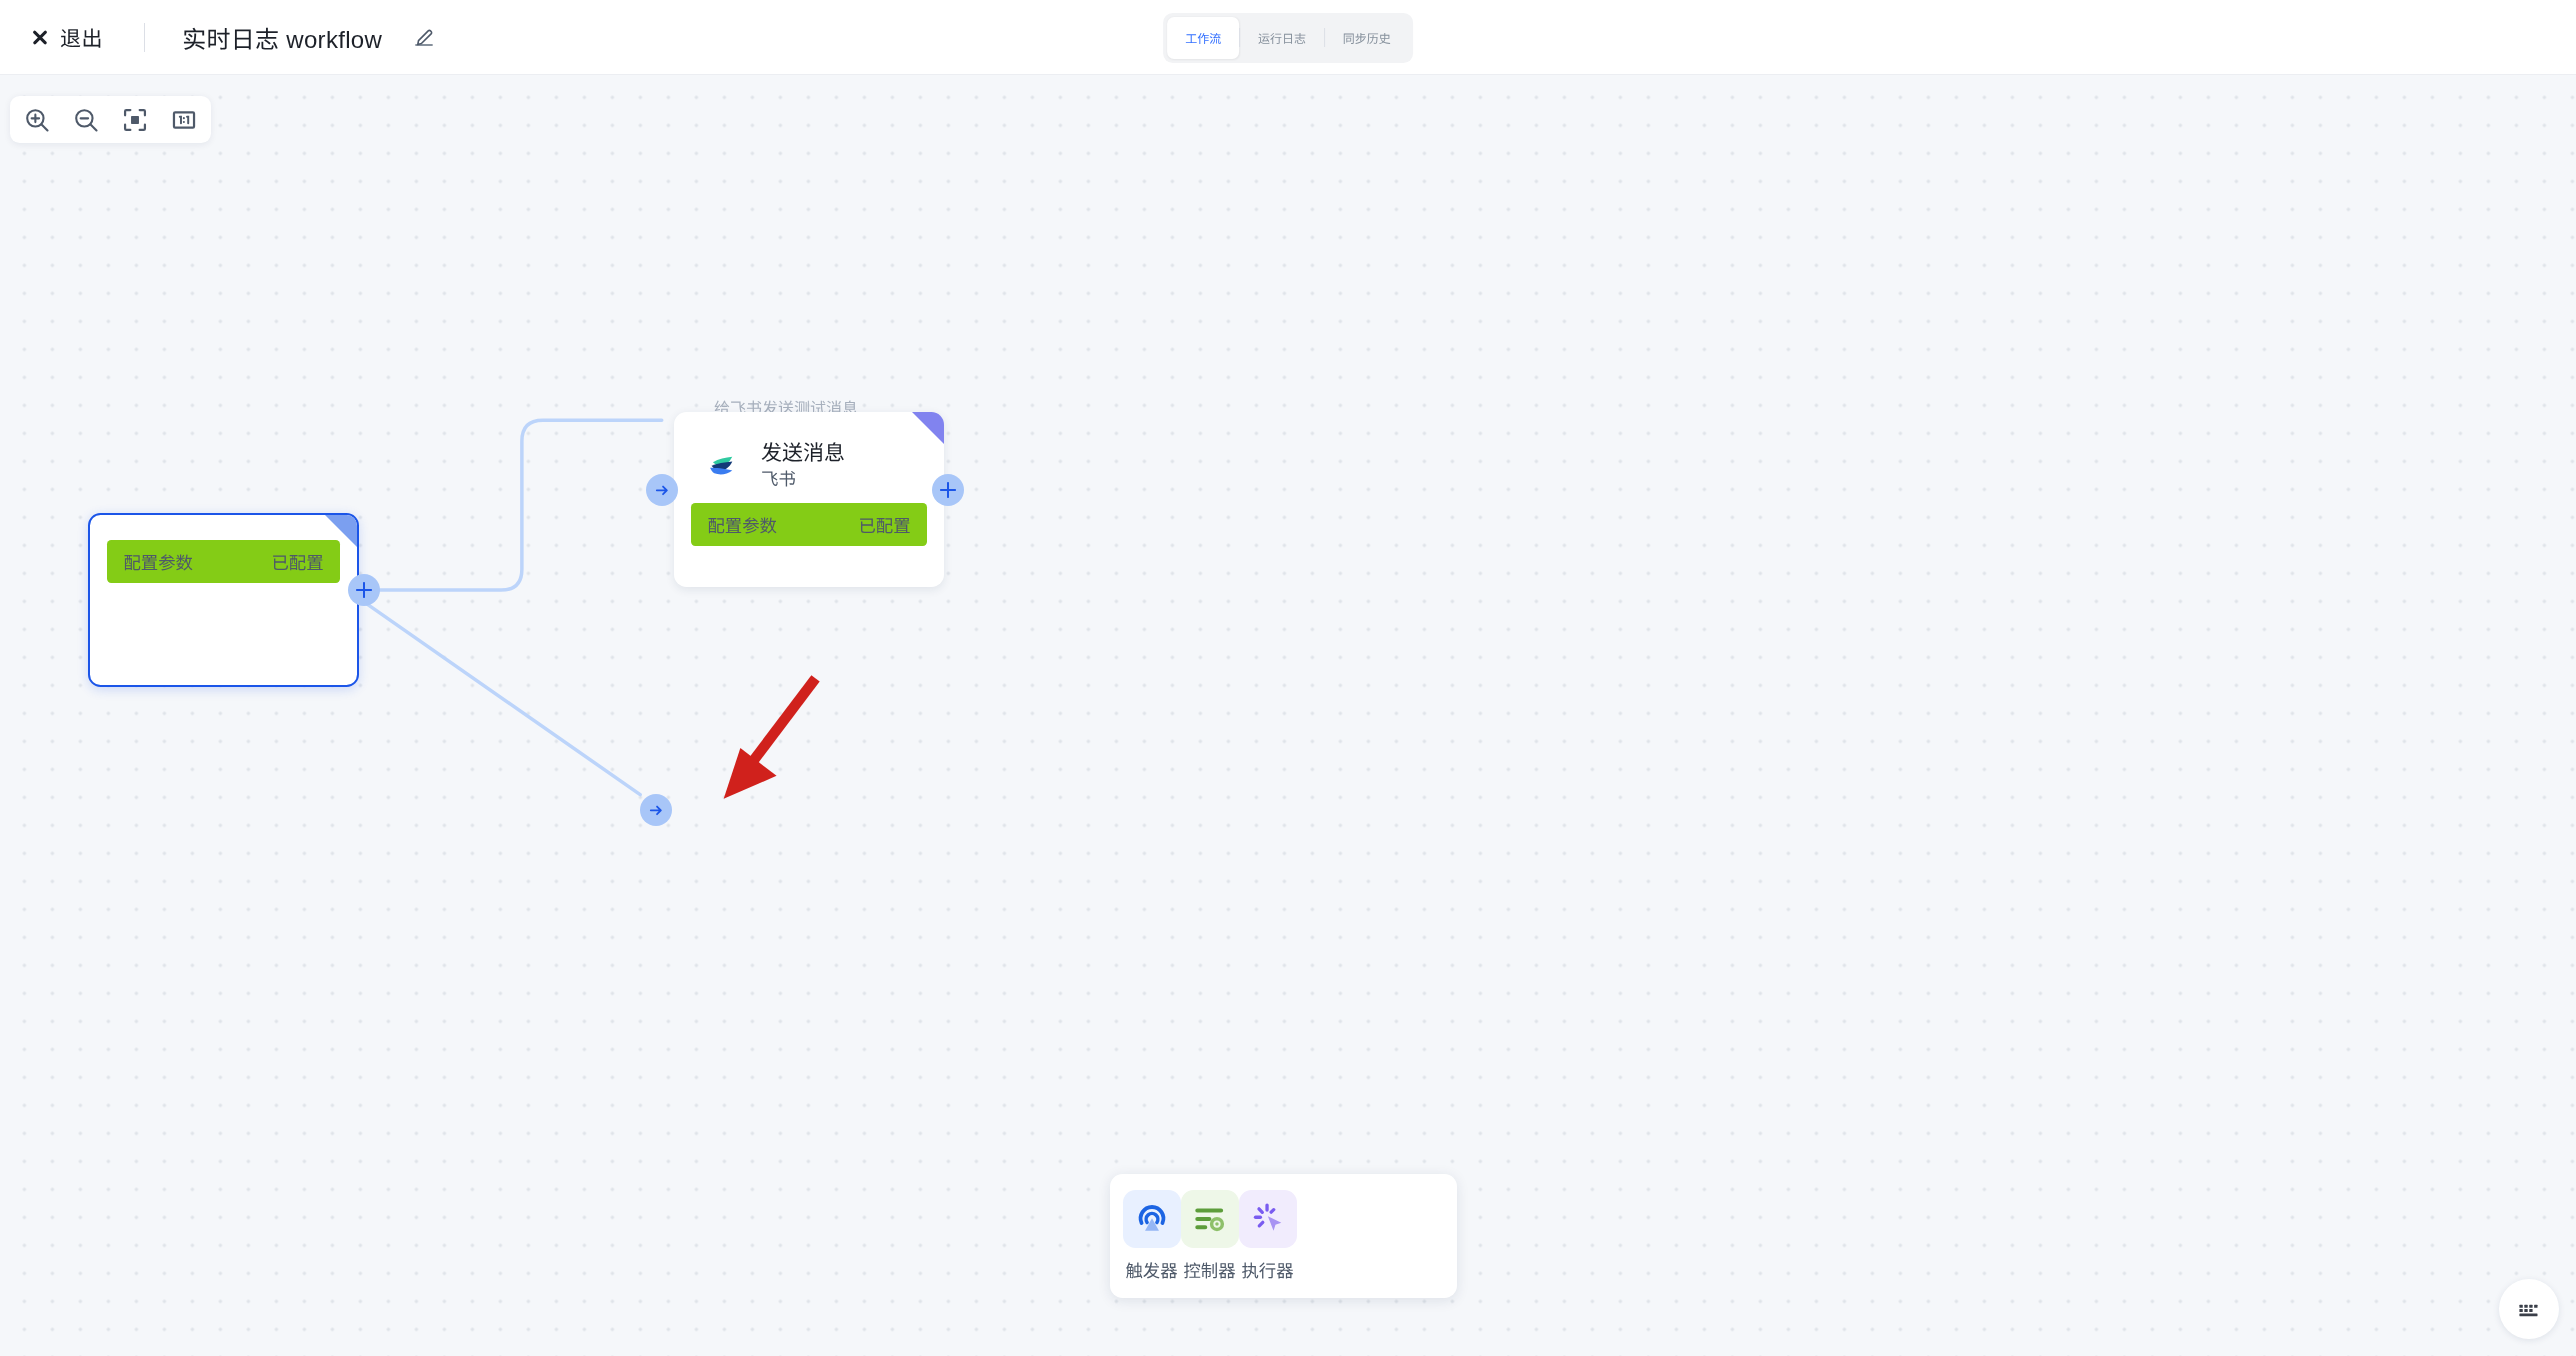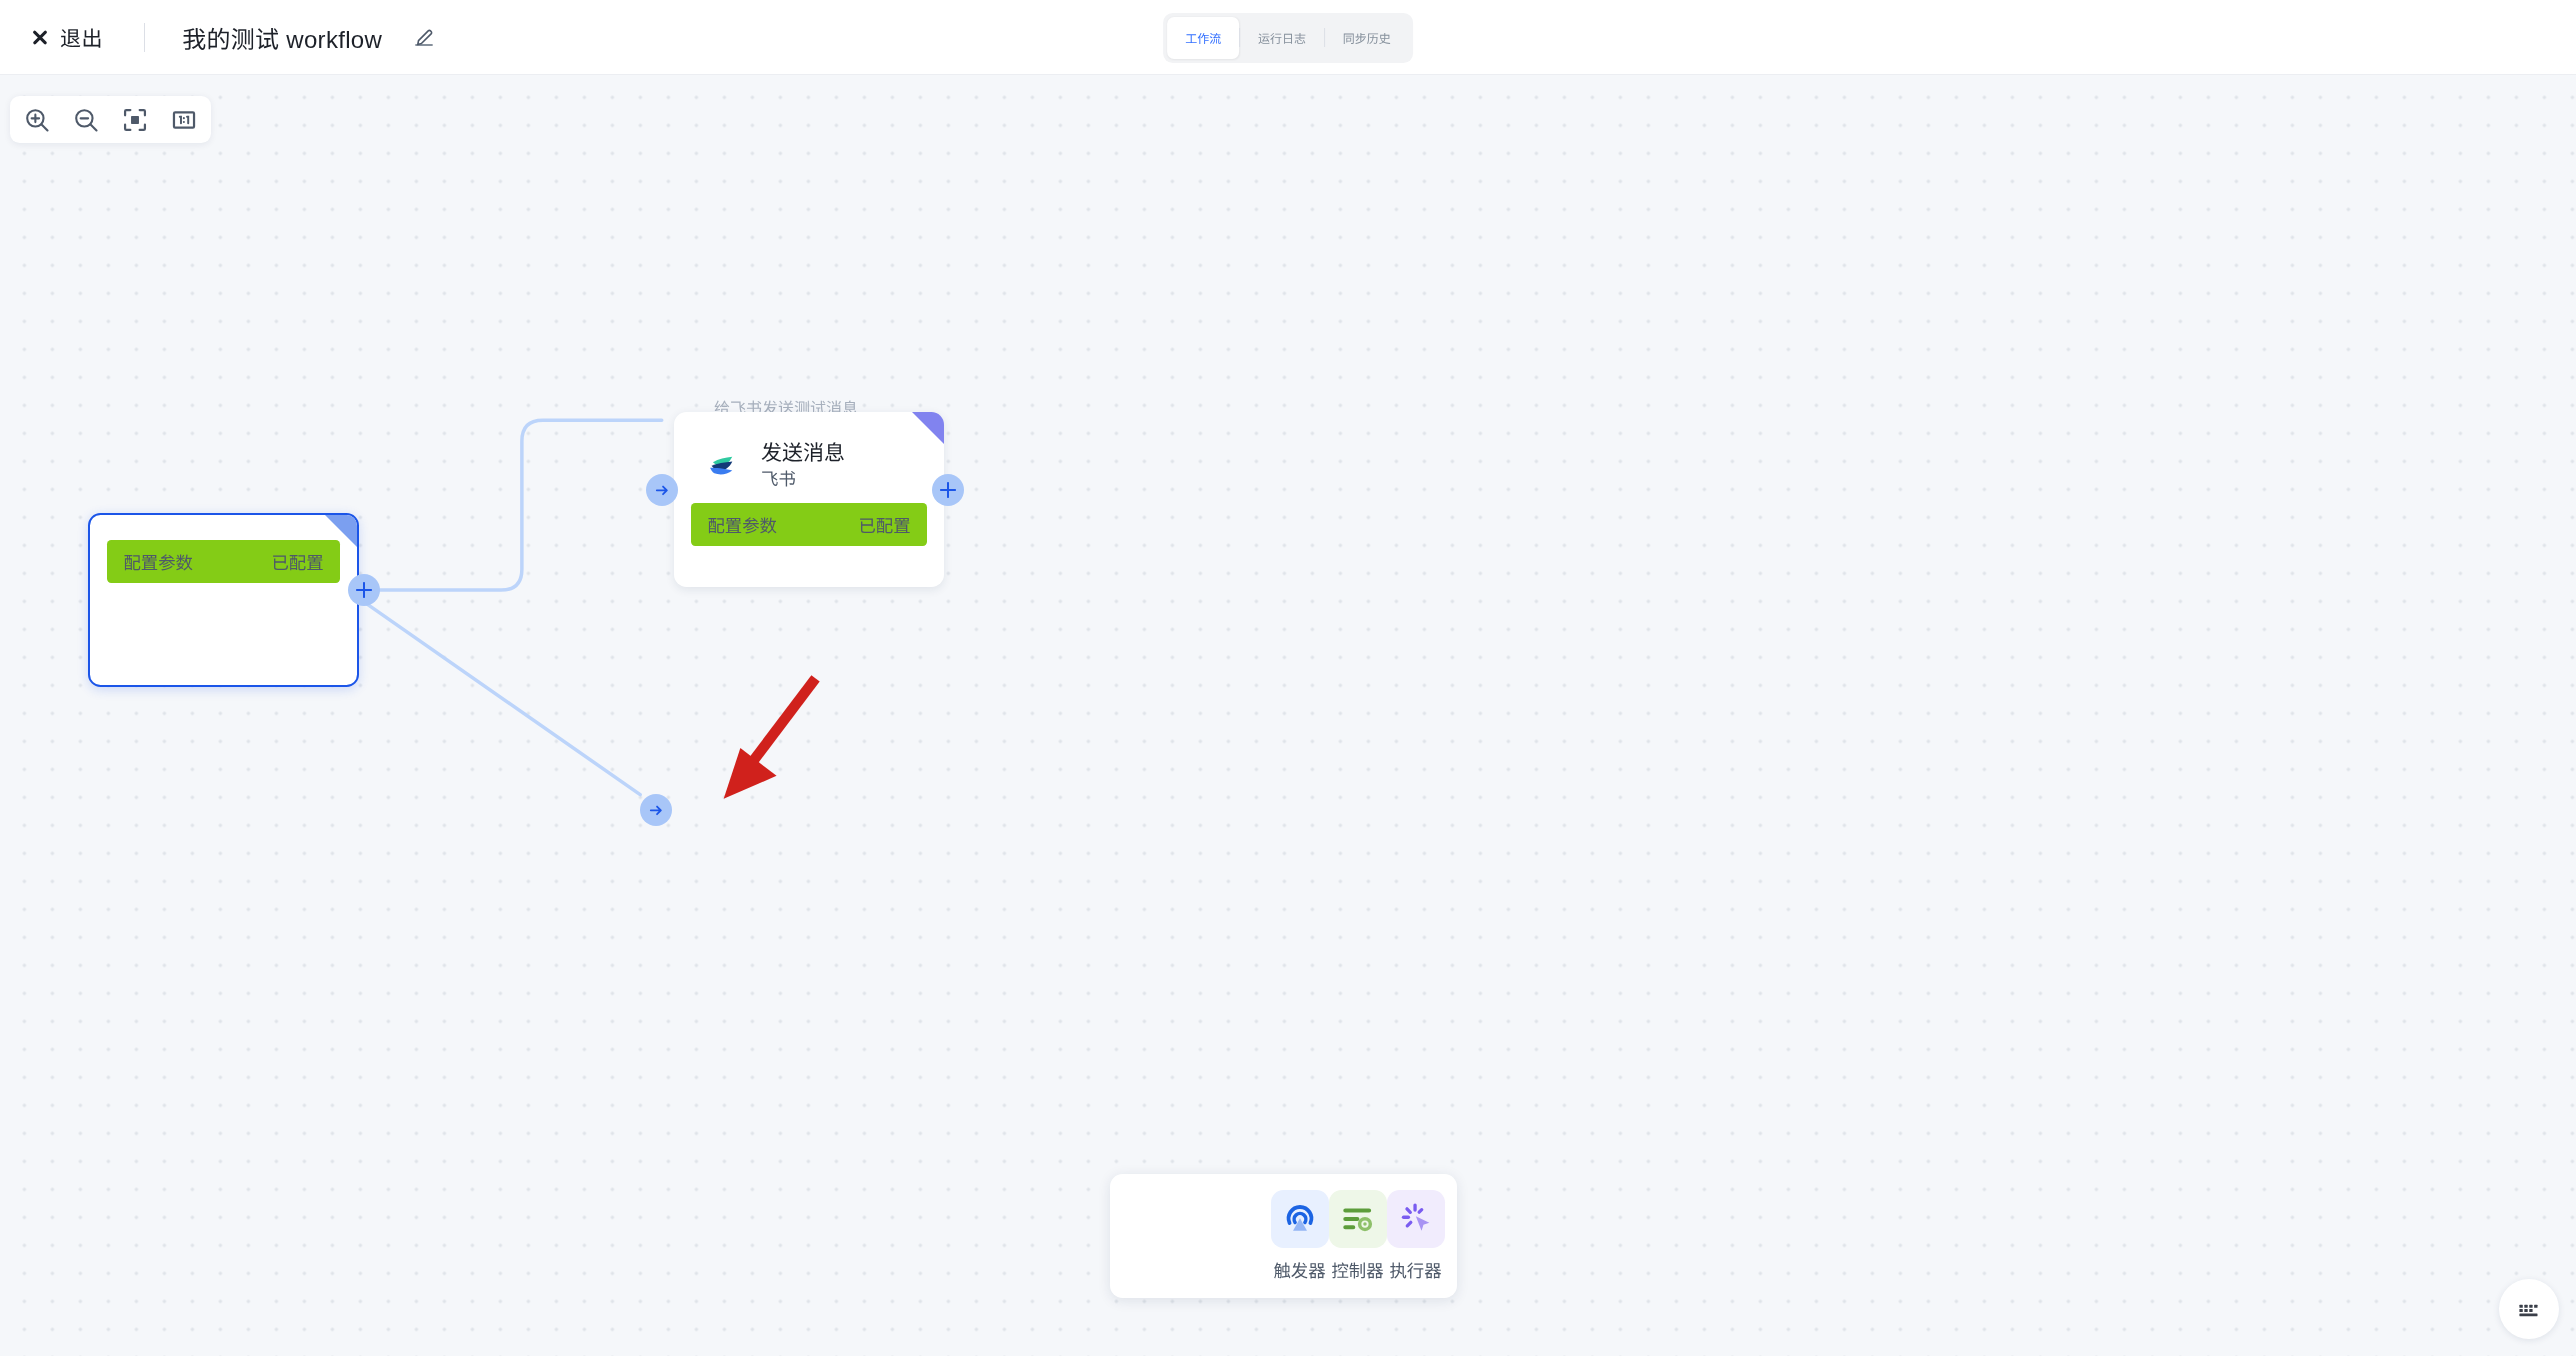--- a/index.html
+++ b/index.html
@@ -176,21 +176,21 @@
 
   
   .annot { position: absolute; left: 0; top: 0; width: 2576px; height: 1282px; z-index: 25; pointer-events: none; }
 
   
   .palette {
     position: absolute; left: 1110px; top: 1099px;
     width: 347px; height: 124px;
     background: #ffffff; border-radius: 12.5px;
     box-shadow: 0 2.8px 12.5px rgba(24,42,80,0.10);
-    display: flex; align-items: center; justify-content: flex-end;
+    display: flex; align-items: center; justify-content: flex-start;
     padding: 0 12.5px;
     z-index: 30;
   }
   .pal-item {
     display: flex; flex-direction: column; align-items: center; gap: 9.7px;
     cursor: pointer;
   }
   .pal-ico {
     width: 58px; height: 58px; border-radius: 12.5px;
     display: flex; align-items: center; justify-content: center;
@@ -212,21 +212,21 @@
 
 <div id="app">
 
   <div class="header">
     <div class="hdr-left">
       <div class="exit-btn">
         <span class="exit-x"></span>
         <span class="exit-label">退出</span>
       </div>
       <div class="hdr-divider"></div>
-      <div class="wf-title">我的测试 workflow</div>
+      <div class="wf-title">实时日志 workflow</div>
       <div class="edit-pencil">
         <svg width="24" height="24" viewBox="0 0 24 24" fill="none">
           <path d="M4 20h16" stroke="#86909c" stroke-width="1.8" stroke-linecap="round"></path>
           <path d="M6.5 15.6 16.2 5.9a1.6 1.6 0 0 1 2.3 0l.6.6a1.6 1.6 0 0 1 0 2.3L9.4 18.5l-3.6 1 0.7-3.9Z" stroke="#4e5969" stroke-width="1.6" stroke-linejoin="round"></path>
         </svg>
       </div>
     </div>
 
     <div class="hdr-center">
       <div class="tab active">工作流</div>

